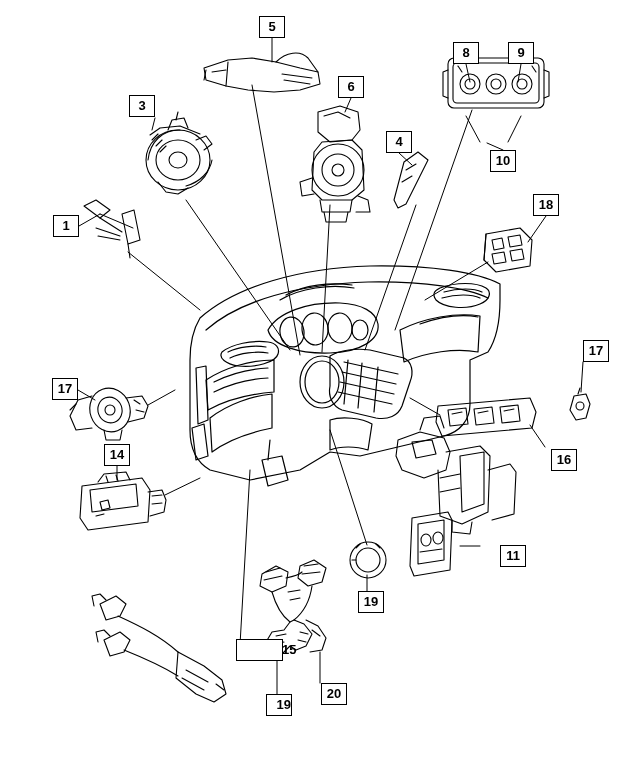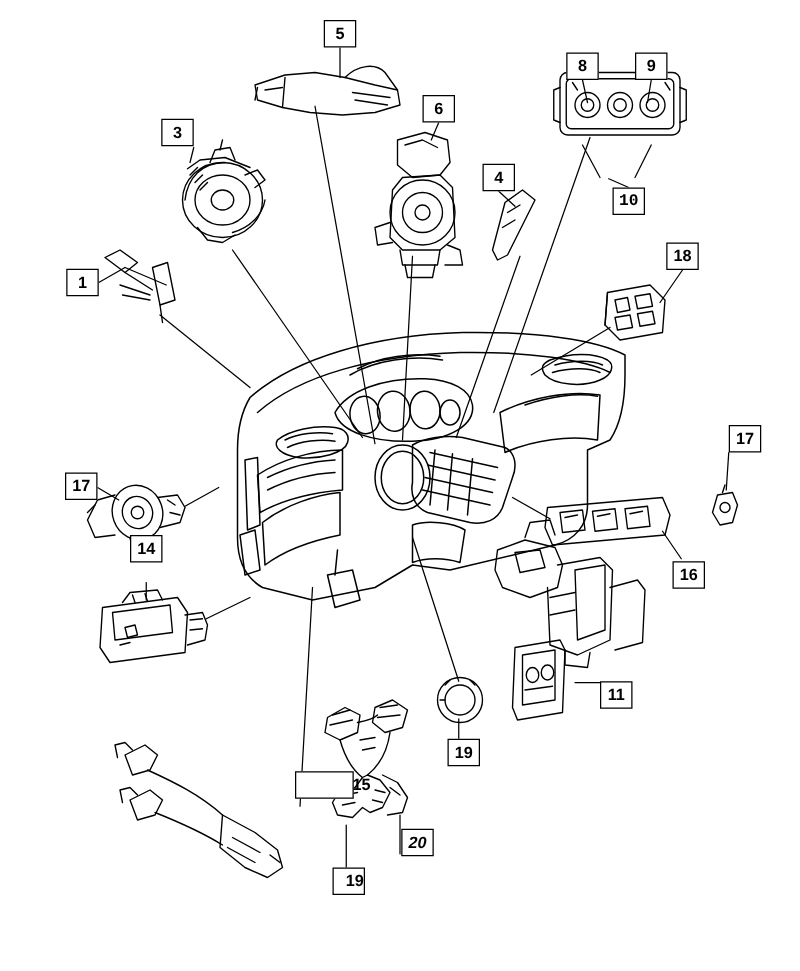--- a/index.html
+++ b/index.html
@@ -304,25 +304,25 @@
   </g>
 </svg>
 
 <div class="callout" style="left:53px;  top:215px;">1</div>
 <div class="callout" style="left:129px; top:95px;">3</div>
 <div class="callout" style="left:259px; top:16px;">5</div>
 <div class="callout" style="left:338px; top:76px;">6</div>
 <div class="callout" style="left:386px; top:131px;">4</div>
 <div class="callout" style="left:453px; top:42px;">8</div>
 <div class="callout" style="left:508px; top:42px;">9</div>
-<div class="callout" style="left:490px; top:150px;font-family:Liberation Mono, monospace;">10</div>
+<div class="callout" style="left:490px; top:150px;">10</div>
 <div class="callout" style="left:533px; top:194px;">18</div>
 <div class="callout" style="left:583px; top:340px;">17</div>
-<div class="callout" style="left:538px; top:449px;">16</div>
-<div class="callout" style="left:480px; top:545px;">11</div>
+<div class="callout" style="left:551px; top:449px;">16</div>
+<div class="callout" style="left:500px; top:545px;">11</div>
 <div class="callout" style="left:52px;  top:378px;">17</div>
-<div class="callout" style="left:104px; top:428px;">14</div>
-<div class="callout" style="left:236px; top:617px;padding-left:45px;">15</div>
+<div class="callout" style="left:104px; top:444px;">14</div>
+<div class="callout" style="left:236px; top:639px;padding-left:45px;">15</div>
 <div class="callout" style="left:358px; top:591px;">19</div>
 <div class="callout" style="left:266px; top:694px;text-align:right;">19</div>
-<div class="callout" style="left:321px; top:663px;font-style:italic;">20</div>
+<div class="callout" style="left:321px; top:683px;">20</div>
 
 </div>
 
 </body></html>

